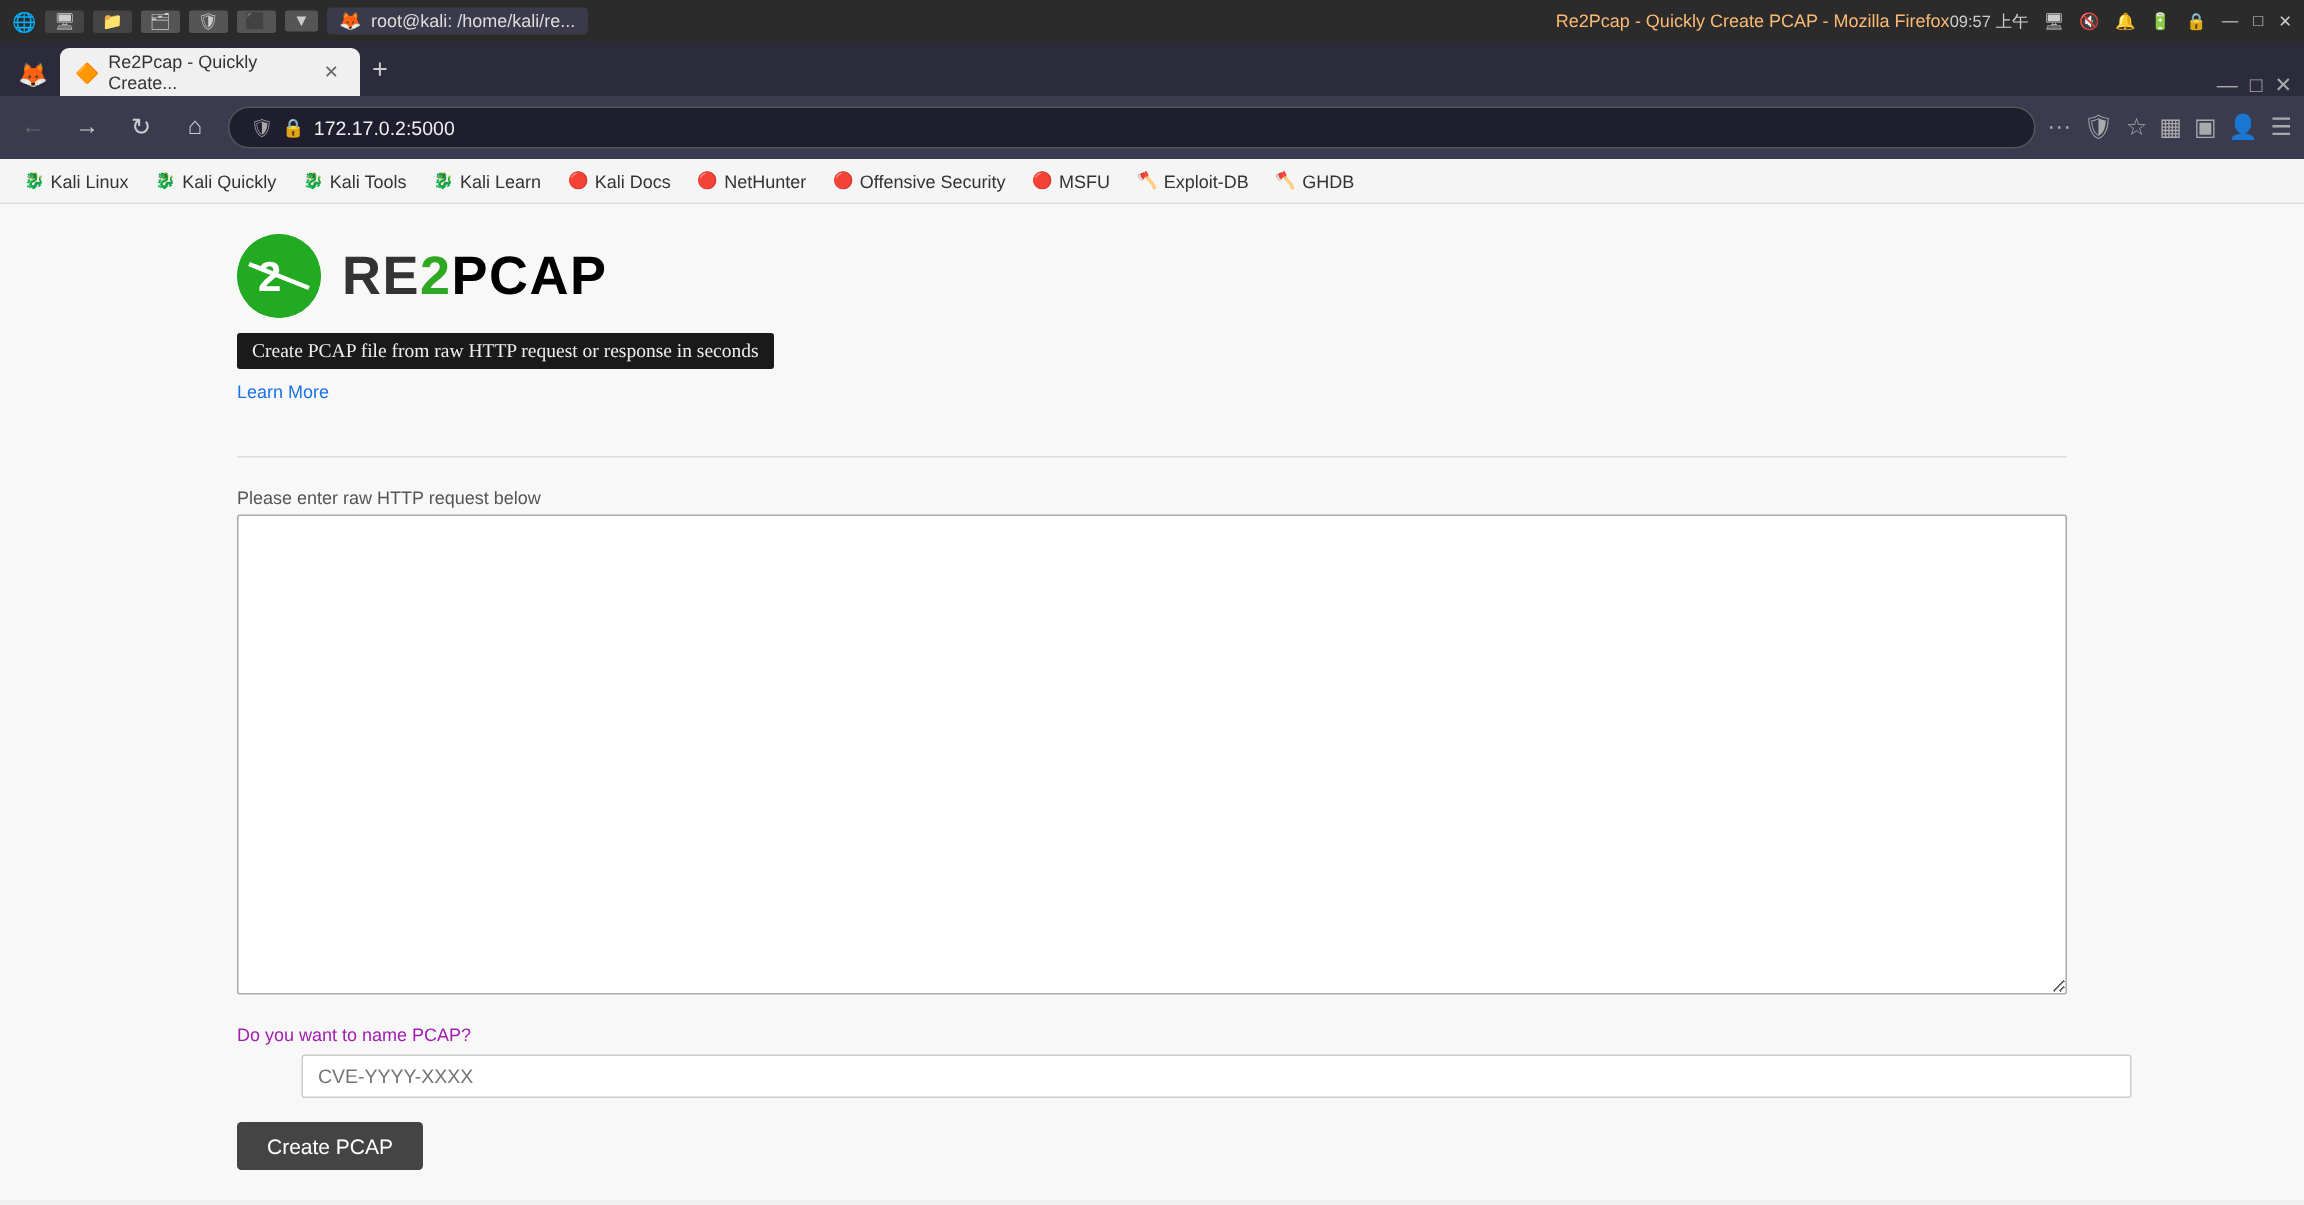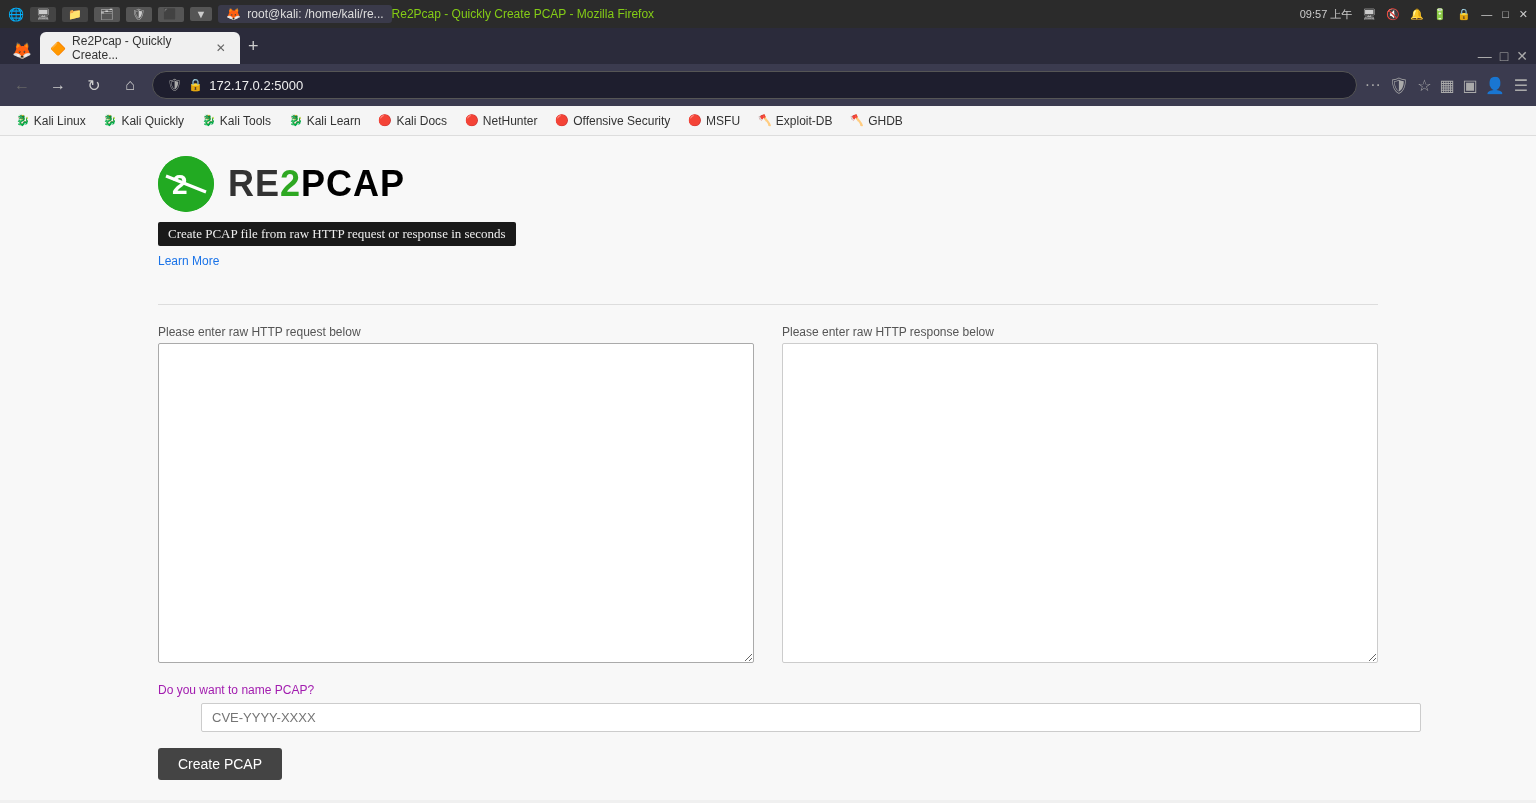--- a/index.html
+++ b/index.html
@@ -10,21 +10,21 @@
       background: #2b2b2b;
       color: #ccc;
       font-size: 12px;
       display: flex;
       align-items: center;
       justify-content: space-between;
       padding: 0 8px;
       height: 28px;
     }
     .os-titlebar-left { display: flex; align-items: center; gap: 6px; }
-    .os-titlebar-title { flex: 1; text-align: left; color: #84cc16; font-size: 12px; }
+    .os-titlebar-title { flex: 1; text-align: right; color: #fdba74; font-size: 12px; }
     .os-titlebar-right { display: flex; align-items: center; gap: 10px; font-size: 11px; }
     .taskbar-active-tab {
       background: #3a3a4a;
       border-radius: 3px;
       padding: 2px 8px;
       color: #ddd;
       font-size: 12px;
       display: flex; align-items: center; gap: 6px;
       cursor: pointer;
     }
@@ -380,24 +380,20 @@
     <a class="learn-more-link">Learn More</a>
 
     <hr class="divider">
 
     
     <div class="textareas-row">
       <div class="textarea-group">
         <label class="textarea-label">Please enter raw HTTP request below</label>
         <textarea class="http-textarea" placeholder="" style=""></textarea>
       </div>
-      <div class="textarea-group">
-        <label class="textarea-label">Please enter raw HTTP response below</label>
-        <textarea class="http-textarea" placeholder="" style="border-color: rgb(204, 204, 204);"></textarea>
-      </div>
     </div>
 
     
     <div>
       <div class="pcap-name-label">Do you want to name PCAP?</div>
       <input type="text" class="pcap-name-input" placeholder="CVE-YYYY-XXXX" style="">
     </div>
 
     
     <button class="create-btn">Create PCAP</button>

